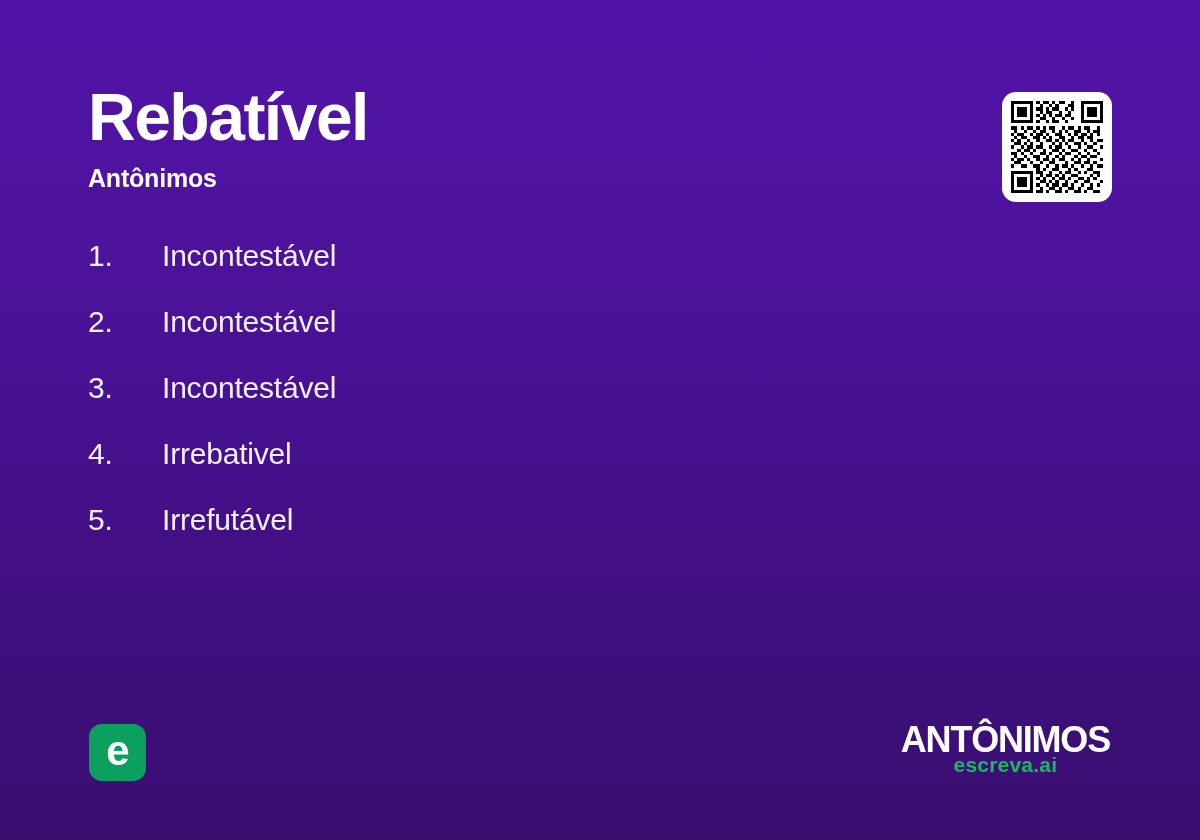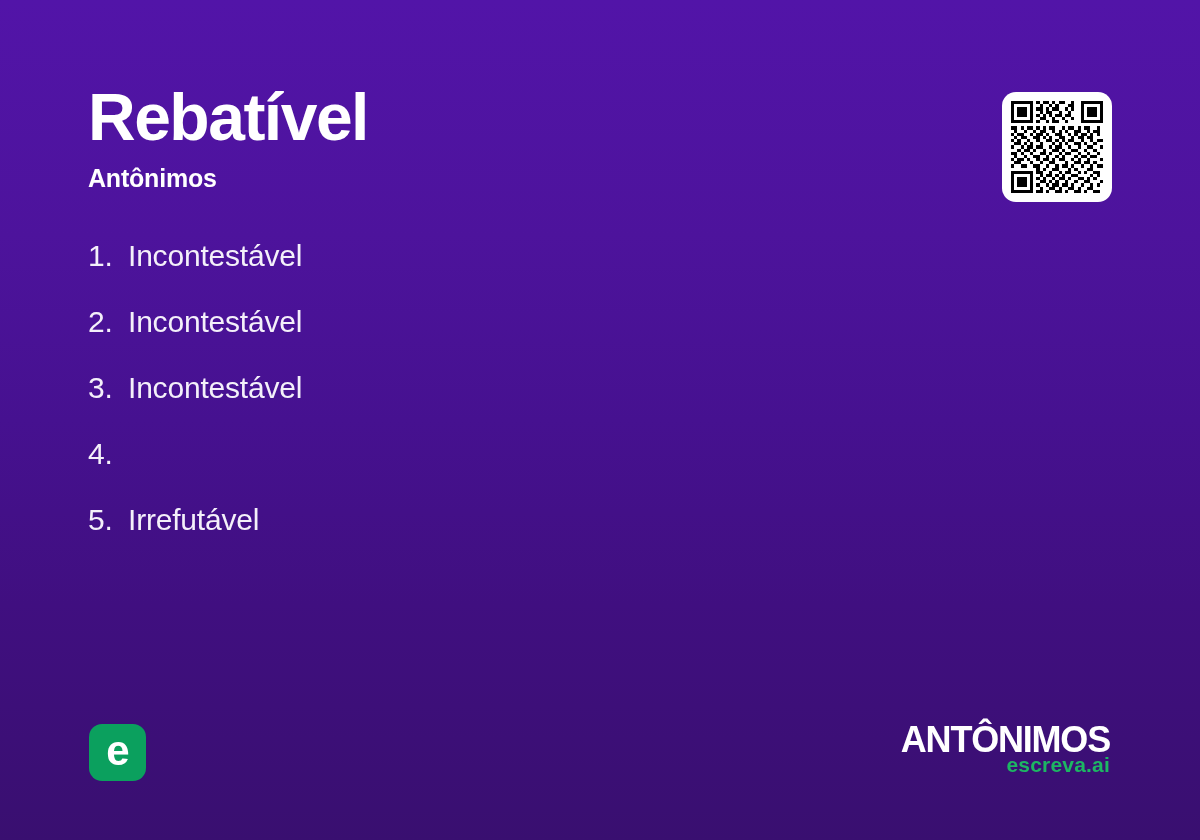--- a/index.html
+++ b/index.html
@@ -48,21 +48,21 @@
     font-weight:normal;
     letter-spacing:-0.2px;
     color:#F4F0FA;
     height:66px;
     line-height:36px;
     display:flex;
     align-items:flex-start;
     white-space:nowrap;
   }
   .li-num { display:inline-block; min-width:40px; }
-  .li-word { display:inline-block; }
+  .li-word { display:inline-block;margin-left:34px; }
 
   
   .brand-mark {
     position:absolute; left:89px; top:724px;
     width:57px; height:57px;
     background:#0BA05E;
     border-radius:13px;
     display:flex; align-items:center; justify-content:center;
   }
   .brand-mark span {
@@ -88,20 +88,21 @@
     display:block;
   }
   .footer-logo .fl-sub {
     font-size:21px;
     font-weight:bold;
     letter-spacing:0.2px;
     color:#1DB663;
     line-height:1;
     display:block;
     margin-top:-4px;
+    text-align:center;
   }
 </style>
 </head>
 <body>
 
 <div class="card">
 
   <div class="header">
     <div class="title">Rebatível</div>
     <div class="subtitle">Antônimos</div>
@@ -354,20 +355,21 @@
     <div class="list-item">
       <span class="li-num">2.</span>
       <span class="li-word">Incontestável</span>
     </div>
     <div class="list-item">
       <span class="li-num">3.</span>
       <span class="li-word">Incontestável</span>
     </div>
     <div class="list-item">
       <span class="li-num">4.</span>
+      <span class="li-word">Irrebativel</span>
     </div>
     <div class="list-item">
       <span class="li-num">5.</span>
       <span class="li-word">Irrefutável</span>
     </div>
   </div>
 
   <div class="brand-mark">
     <span>e</span>
   </div>

